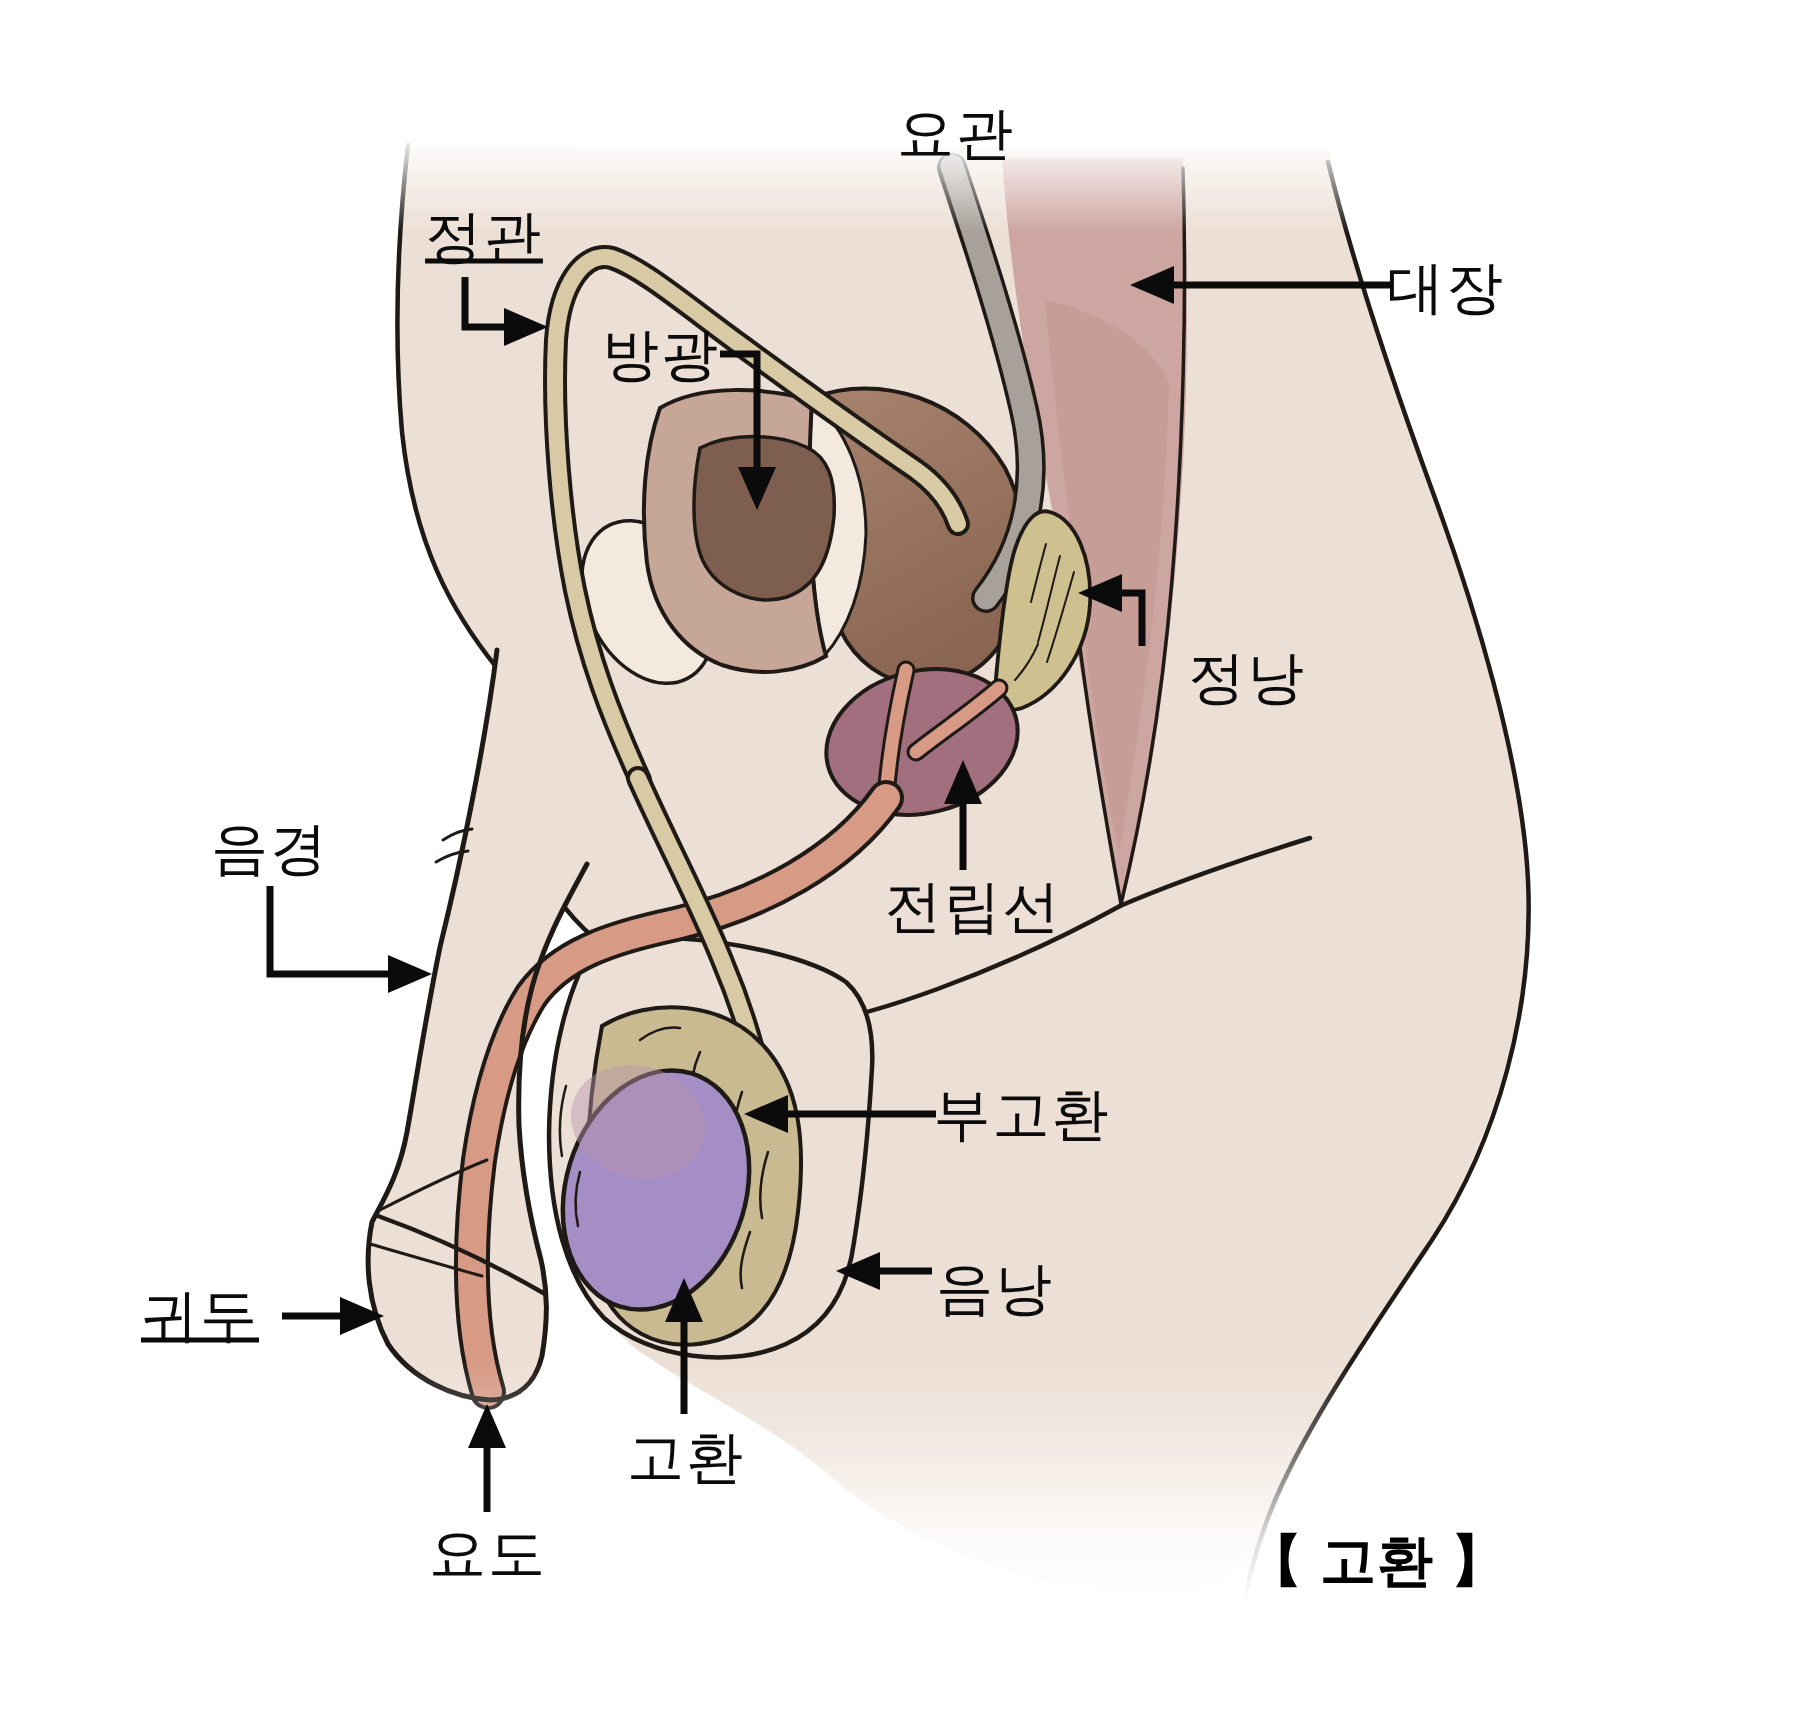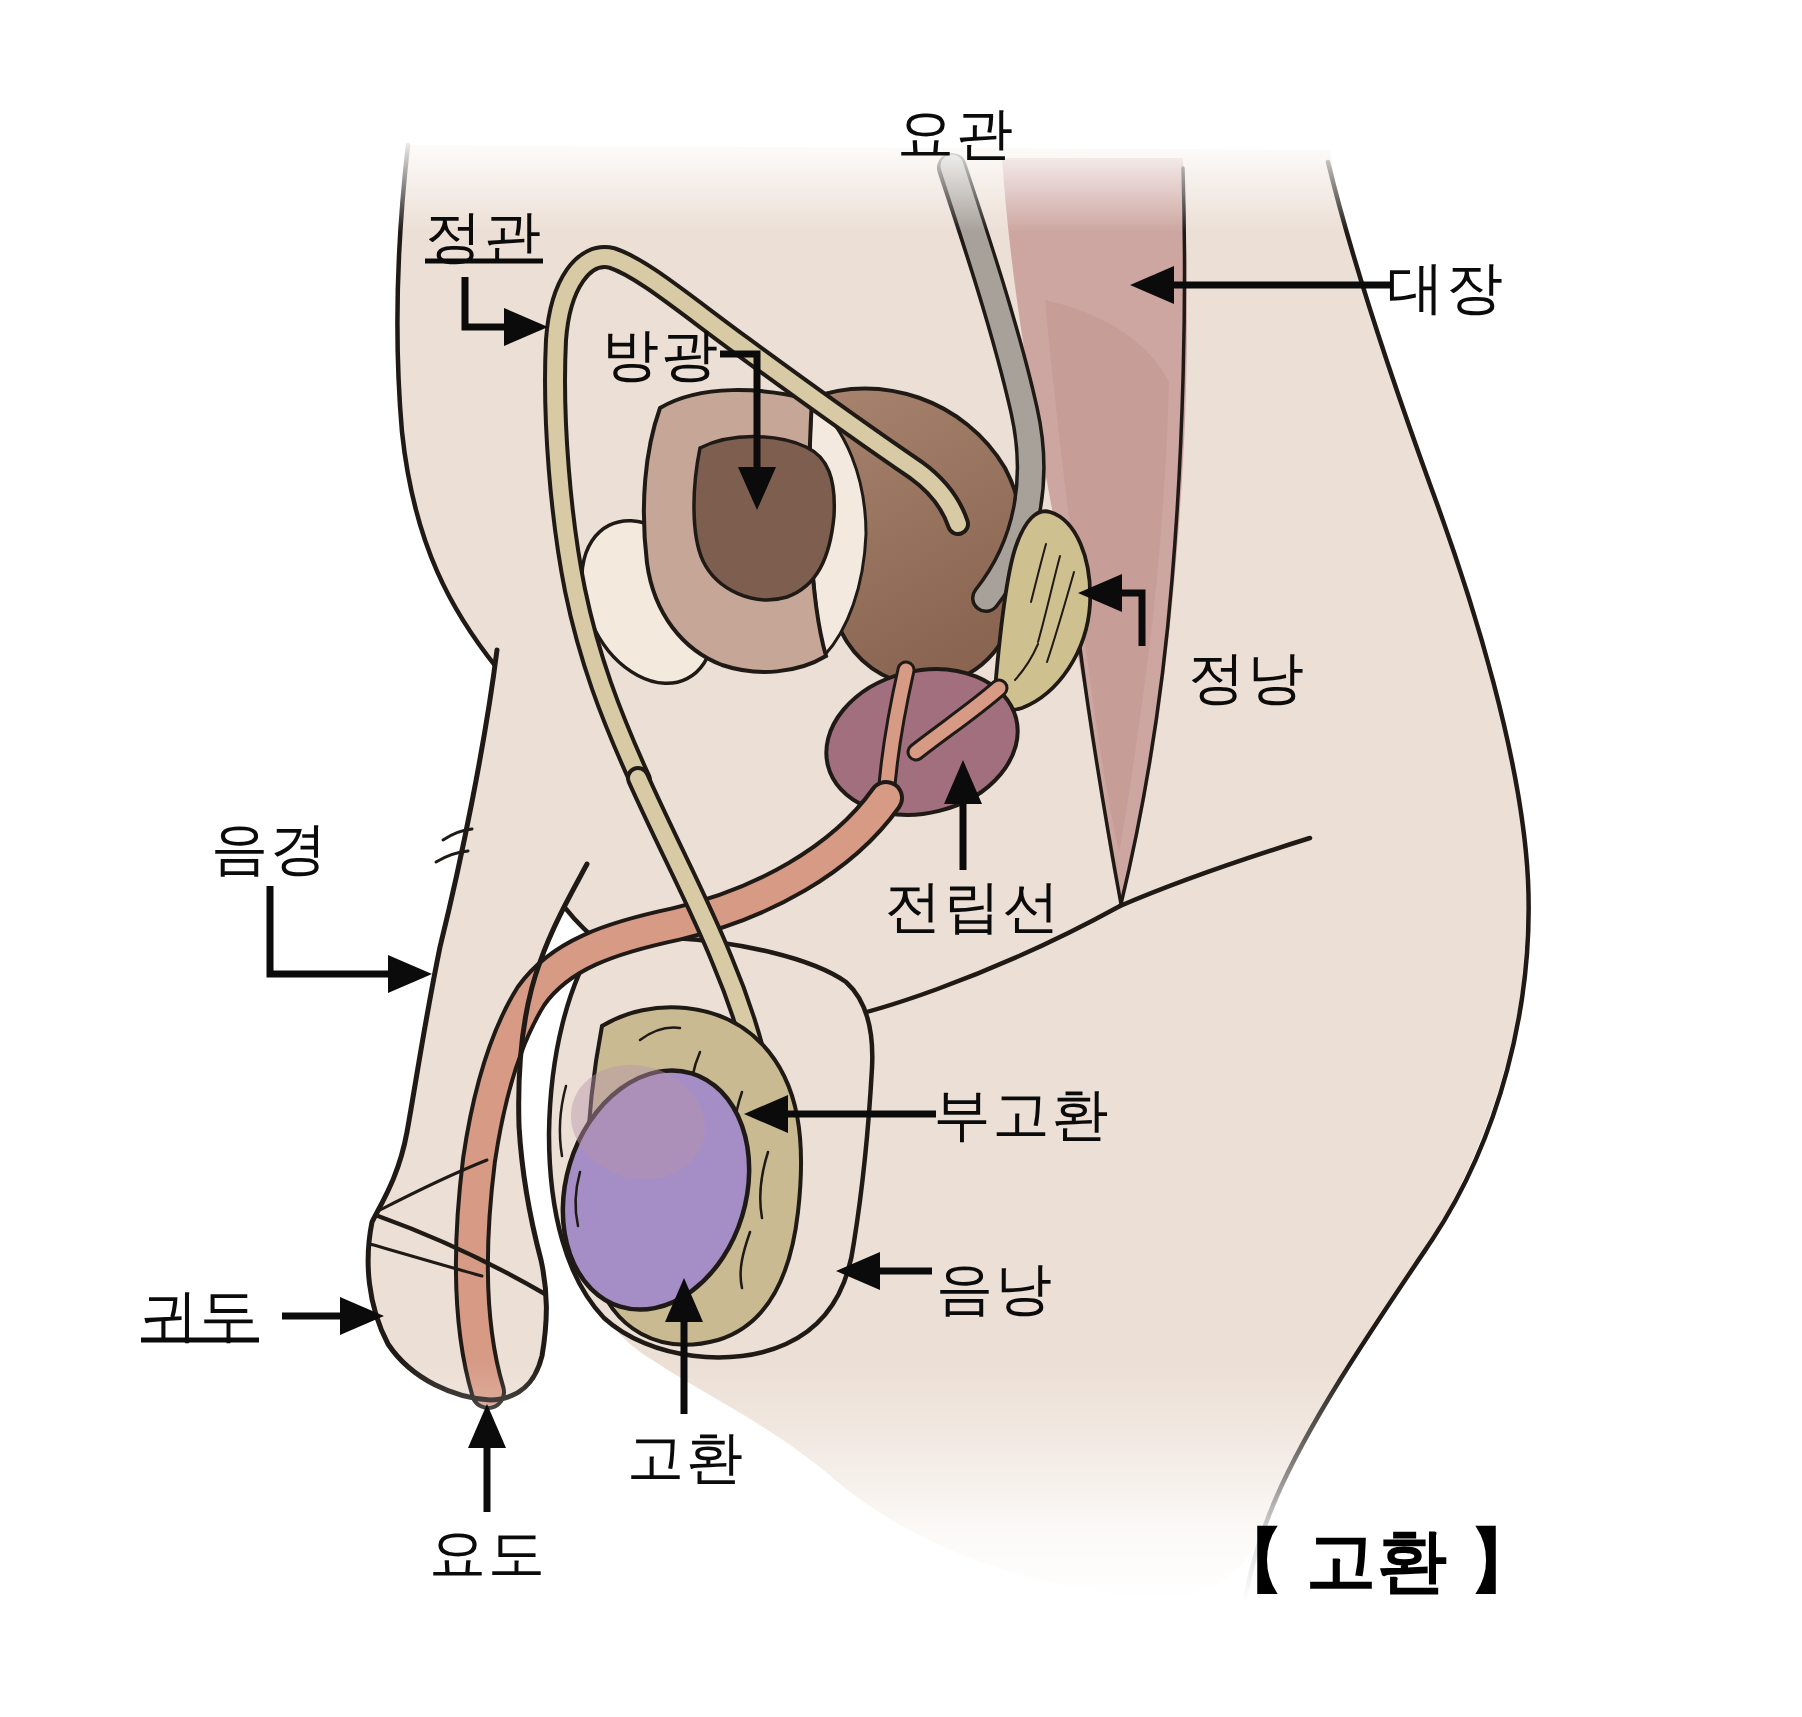--- a/index.html
+++ b/index.html
@@ -8,21 +8,21 @@
     font-family:"Liberation Sans","DejaVu Sans",sans-serif;overflow:hidden;border-radius:32px;
   }
   #art{position:absolute;left:0;top:0;}
   .label{
     position:absolute;transform:translate(-50%,-50%);
     font-size:57px;font-weight:500;color:#0b0b0b;white-space:nowrap;
     letter-spacing:2px;line-height:1;
   }
   .title{
     position:absolute;transform:translate(-50%,-50%);
-    font-size:70px;font-weight:800;color:#000;white-space:nowrap;
+    font-size:56px;font-weight:800;color:#000;white-space:nowrap;
     letter-spacing:1px;line-height:1;
   }
 </style>
 </head>
 <body>
 
 <div id="stage">
 
 <svg id="art" width="1802" height="1717" viewBox="0 0 1802 1717">
   <defs>

